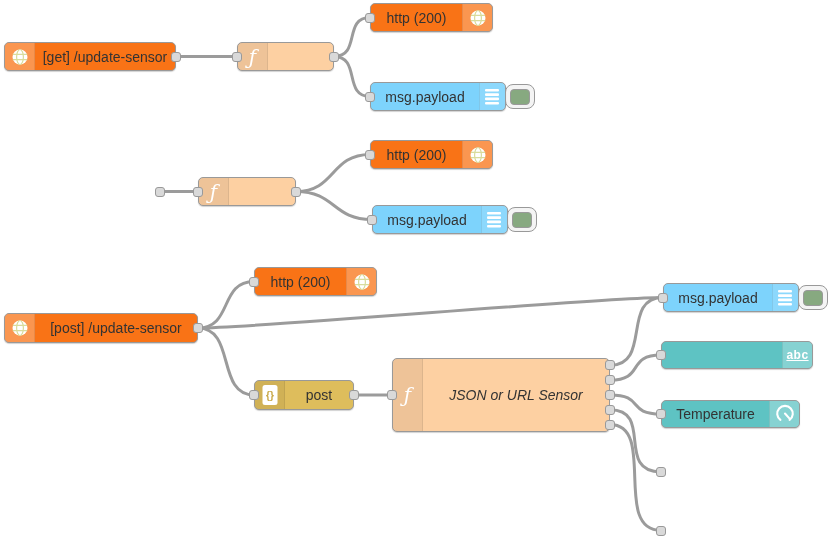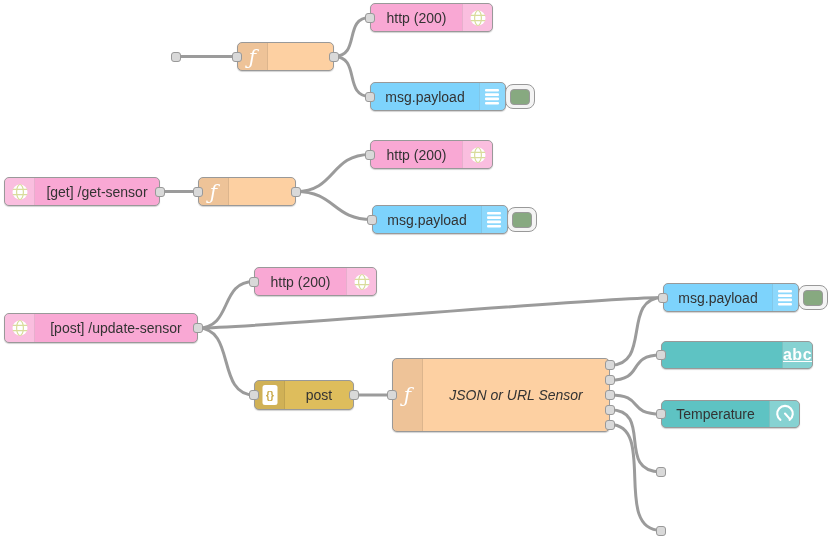--- a/index.html
+++ b/index.html
@@ -9,34 +9,34 @@
   .wire{fill:none;stroke:#9b9b9b;stroke-width:3;stroke-linecap:round;}
   .node{position:absolute;z-index:2;border:1px solid #999;border-radius:5px;box-sizing:border-box;
         font-size:14px;color:#333;box-shadow:0 1px 1px rgba(0,0,0,.18);}
   .node .lbl{position:absolute;top:0;bottom:0;display:flex;align-items:center;justify-content:center;
              white-space:nowrap;}
   .strip{position:absolute;top:0;bottom:0;width:30px;display:flex;align-items:center;justify-content:center;box-sizing:border-box;}
   .stripL{left:0;border-right:1px solid rgba(0,0,0,.08);background:rgba(255,255,255,.25);border-radius:4px 0 0 4px;}
   .stripR{right:0;border-left:1px solid rgba(0,0,0,.08);background:rgba(255,255,255,.25);border-radius:0 4px 4px 0;}
   .lblL{left:30px;right:0;}   
   .lblR{left:0;right:30px;}   
-  .http{background:#f9a8d4;}
+  .http{background:#f97316;}
   .fn{background:#fdd0a2;}
   .fn .stripL{background:rgba(0,0,0,.06);}
   .fn .lbl{font-style:italic;}
   .debug{background:#7dd3fc;}
   .debug .stripR{width:26px;background:rgba(255,255,255,.12);}
   .debug .lblR{right:26px;}
   .json{background:#debd5c;}
   .json .stripL{background:rgba(0,0,0,.06);}
   .ui{background:#5ec3c3;}
   .port{position:absolute;z-index:5;width:10px;height:10px;background:#d9d9d9;border:1px solid #999;
         border-radius:3px;box-sizing:border-box;}
   .fnicon{font-family:"DejaVu Serif",serif;font-style:italic;font-size:20px;color:#fff;line-height:1;}
-  .abcicon{font-size:16px;font-weight:bold;color:#fff;text-decoration:underline;letter-spacing:.5px;}
+  .abcicon{font-size:12px;font-weight:bold;color:#fff;text-decoration:underline;letter-spacing:.5px;}
   .dbtn{position:absolute;z-index:1;width:30px;height:25px;background:#f4f4f4;border:1px solid #999;
         border-radius:8px;box-sizing:border-box;display:flex;align-items:center;justify-content:center;}
   .dbtn .inner{width:18px;height:14px;background:#87a980;border:1px solid #999;border-radius:4px;}
 </style>
 </head>
 <body>
 
 <div class="canvas">
 
   <svg class="wires" width="828" height="549">
@@ -60,20 +60,32 @@
   <div class="dbtn" style="left:505px;top:84px;">
       <div class="inner"></div>
     </div>
   <div class="dbtn" style="left:507px;top:207px;">
       <div class="inner"></div>
     </div>
   <div class="dbtn" style="left:798px;top:285px;">
       <div class="inner"></div>
     </div>
 
+  <div class="node http" style="left:4px;top:42px;width:172px;height:29px;">
+    <span class="strip stripL">
+      <svg width="20" height="20" viewBox="0 0 20 20">
+          <circle cx="10" cy="10" r="7.5" fill="#fff"></circle>
+          <g stroke="#d9dc9c" stroke-width="1.2" fill="none">
+            <ellipse cx="10" cy="10" rx="3.4" ry="7.5"></ellipse>
+            <path d="M2.8 7.4 H17.2 M2.8 12.6 H17.2"></path>
+          </g>
+        </svg>
+    </span>
+    <span class="lbl lblL">[get] /update-sensor</span>
+  </div>
 
   <div class="node fn" style="left:237px;top:42px;width:97px;height:29px;">
     <span class="strip stripL">
         <span class="fnicon">ƒ</span>
       </span>
     <span class="lbl lblL"></span>
   </div>
 
   <div class="node http" style="left:370px;top:3px;width:123px;height:29px;">
     <span class="strip stripR">
@@ -95,32 +107,20 @@
             <rect x="0" y="1" width="14" height="2.6" rx="1"></rect>
             <rect x="0" y="5.3" width="14" height="2.6" rx="1"></rect>
             <rect x="0" y="9.6" width="14" height="2.6" rx="1"></rect>
             <rect x="0" y="13.9" width="14" height="2.6" rx="1"></rect>
           </g>
         </svg>
     </span>
     <span class="lbl lblR">msg.payload</span>
   </div>
 
-  <div class="node http" style="left:4px;top:177px;width:156px;height:29px;">
-    <span class="strip stripL">
-      <svg width="20" height="20" viewBox="0 0 20 20">
-          <circle cx="10" cy="10" r="7.5" fill="#fff"></circle>
-          <g stroke="#d9dc9c" stroke-width="1.2" fill="none">
-            <ellipse cx="10" cy="10" rx="3.4" ry="7.5"></ellipse>
-            <path d="M2.8 7.4 H17.2 M2.8 12.6 H17.2"></path>
-          </g>
-        </svg>
-    </span>
-    <span class="lbl lblL">[get] /get-sensor</span>
-  </div>
 
   <div class="node fn" style="left:198px;top:177px;width:98px;height:29px;">
     <span class="strip stripL">
         <span class="fnicon">ƒ</span>
       </span>
     <span class="lbl lblL"></span>
   </div>
 
   <div class="node http" style="left:370px;top:140px;width:123px;height:29px;">
     <span class="strip stripR">

